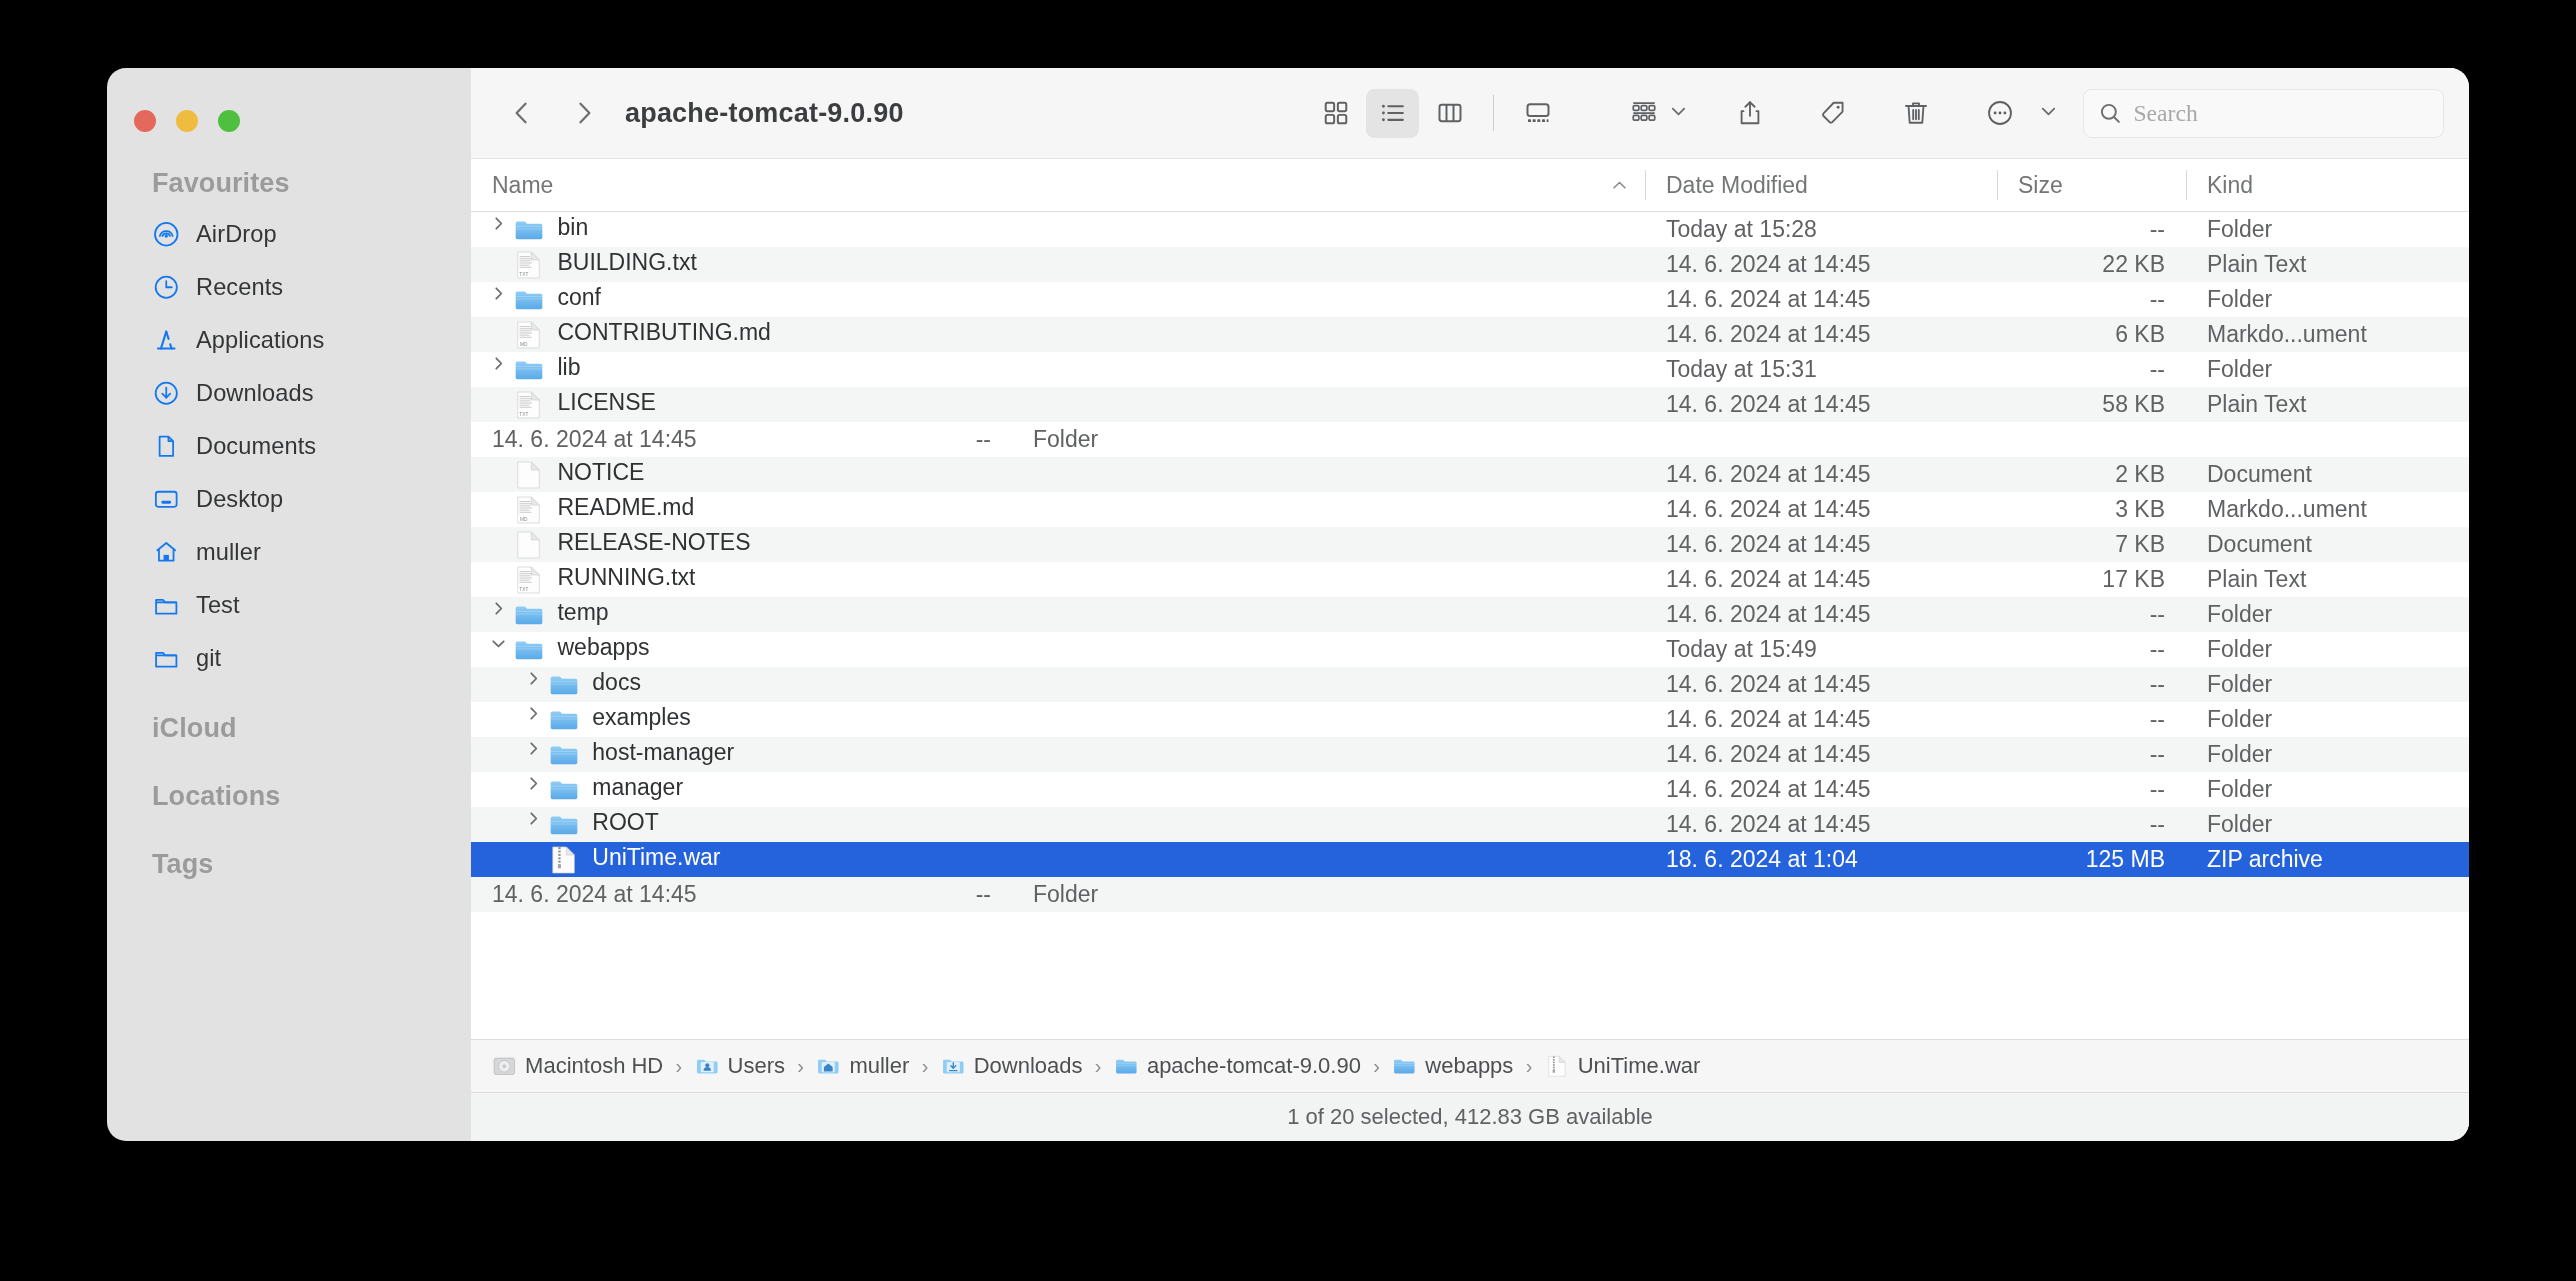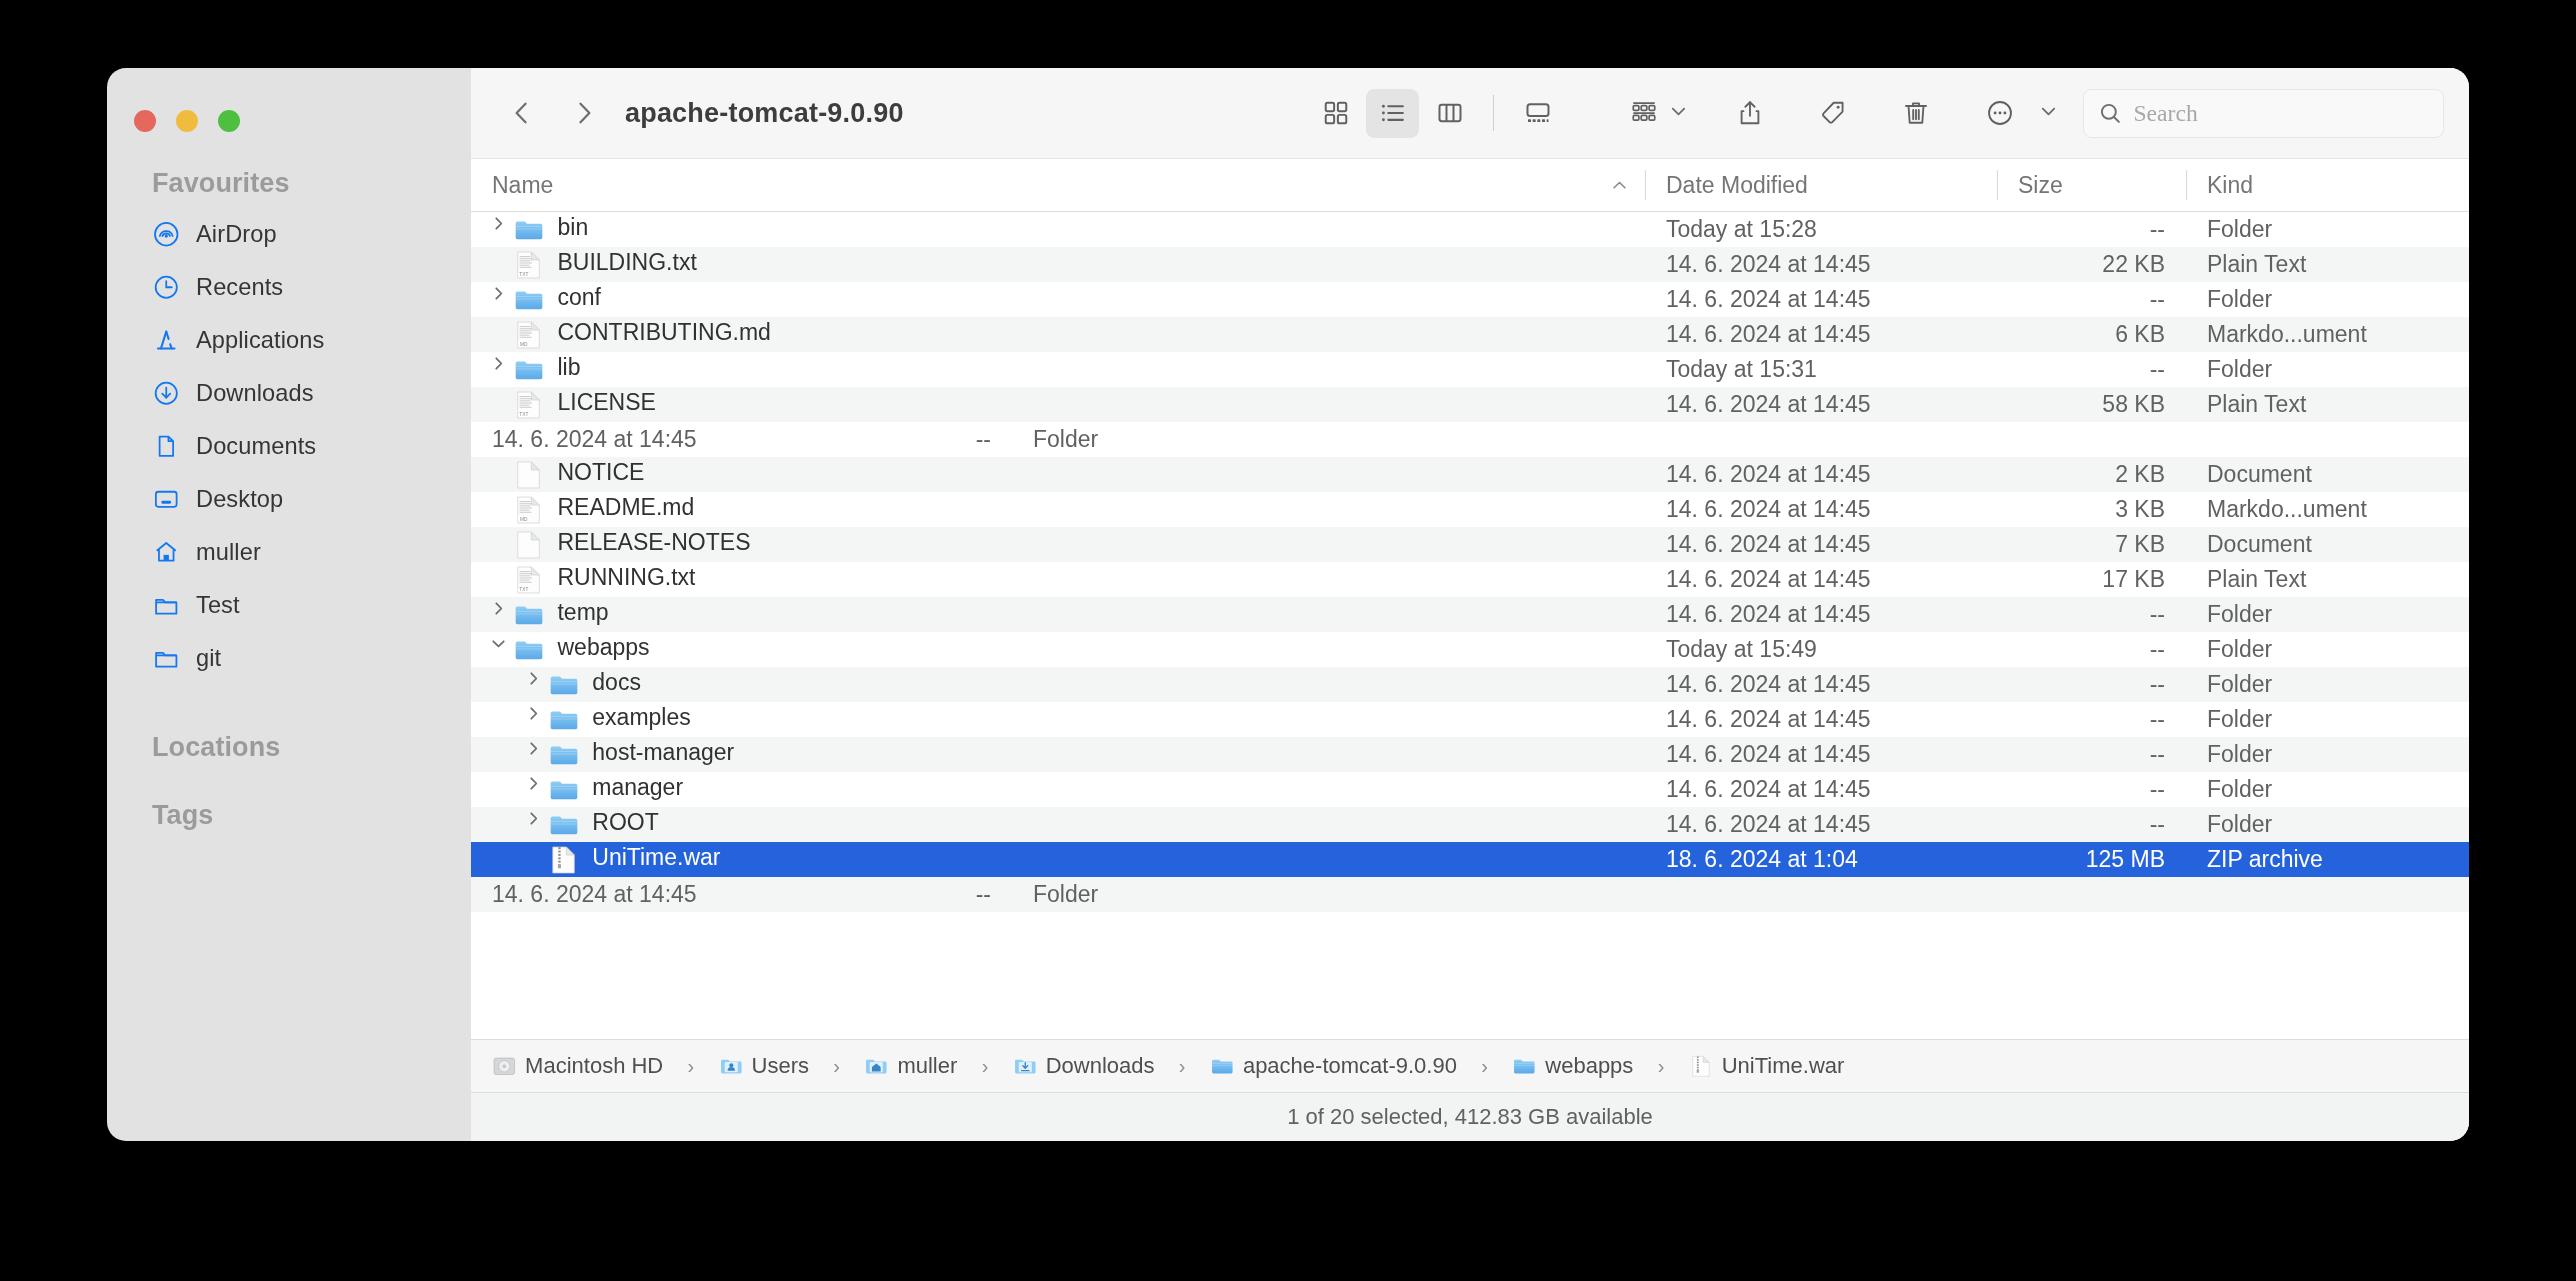--- a/index.html
+++ b/index.html
@@ -252,21 +252,21 @@
 
   
   #path-bar {
     height: 53px;
     flex: 0 0 53px;
     background: #f6f6f6;
     border-top: 0.9px solid #dcdcdc;
     display: flex;
     align-items: center;
     padding-left: 21px;
-    gap: 12px;
+    gap: 0;
     font-size: 22px;
     color: #4d4f51;
   }
   .pb-seg { display: flex; align-items: center; gap: 8.5px; }
   .pb-icon { display: flex; align-items: center; }
   .pb-sep { color: #8a8c8e; margin: 0 12.3px; font-size: 20px; }
 
   
   #status-bar {
     height: 49px;
@@ -387,20 +387,21 @@
         <span class="sb-icon">
           <svg width="26.5" height="26.5" viewBox="0 0 24 24" fill="none" stroke="currentColor" stroke-width="1.6" stroke-linejoin="round">
             <path d="M2.8 7.2h6.4l1.8 2.2h10.2v10.2H2.8z"></path>
               <path d="M2.8 9.4h18.4"></path>
           </svg>
         </span>
         <span class="sb-label">git</span>
       </div>
 
       <div class="sb-gap"></div>
+      <div class="sb-section-header">iCloud</div>
       <div class="sb-gap"></div>
       <div class="sb-section-header">Locations</div>
       <div class="sb-gap"></div>
       <div class="sb-section-header">Tags</div>
 
     </div>
   </div>
 
   <div id="main">
 

